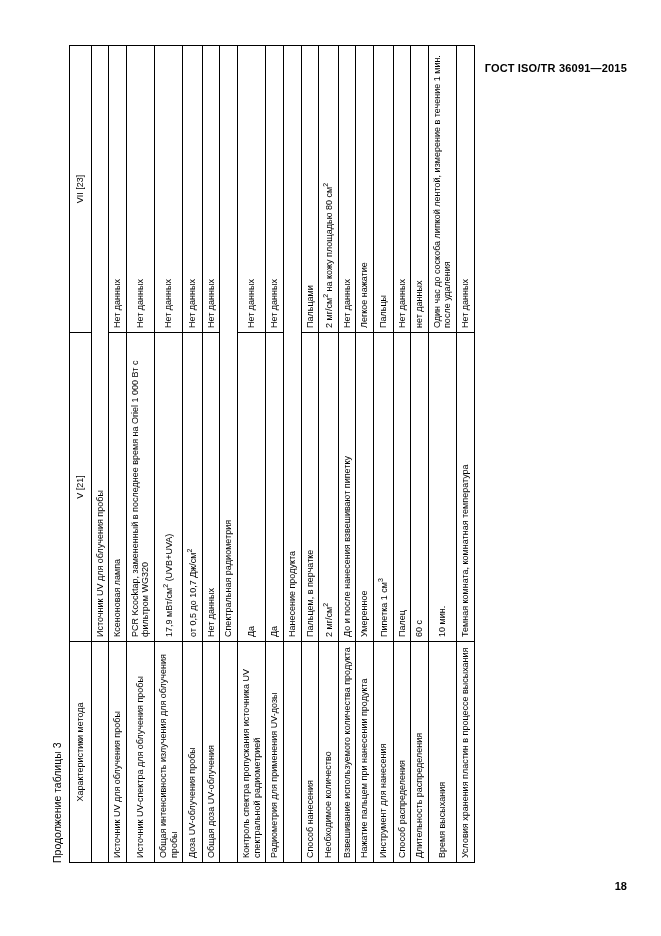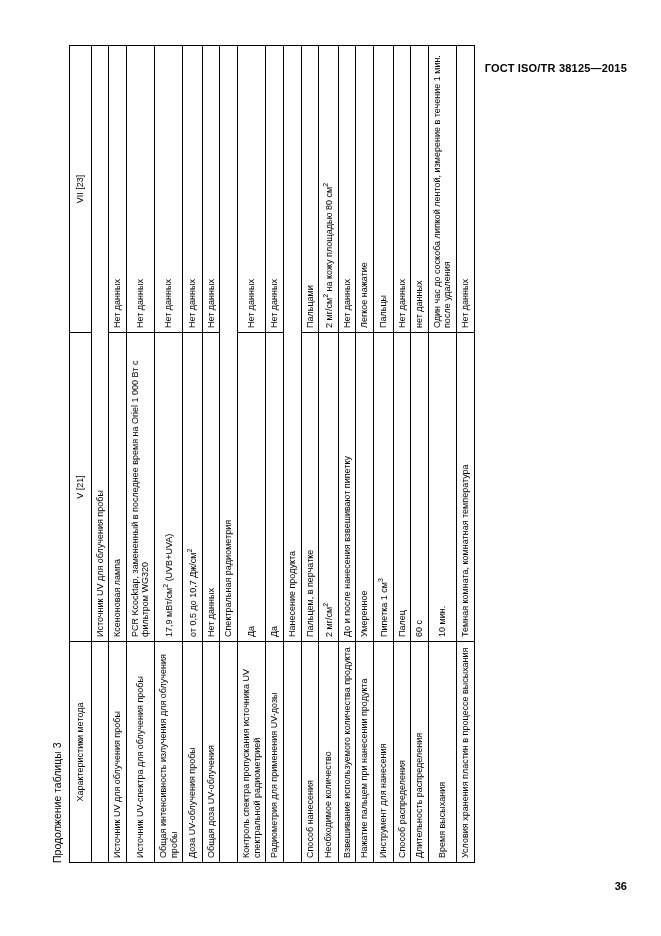--- a/index.html
+++ b/index.html
@@ -100,21 +100,21 @@
   }
 
   .sup {
     font-size: 7px;
     vertical-align: super;
   }
 </style>
 </head>
 <body>
 
-<div class="std-header">ГОСТ ISO/TR 38125—2015</div>
+<div class="std-header">ГОСТ ISO/TR 36091—2015</div>
 
 <div class="rot-wrap">
   <div class="rot-inner">
 
     <div class="caption">Продолжение таблицы 3</div>
 
     <table class="main">
       <thead>
         <tr>
           <th class="hdr c1">Характеристики метода</th>
@@ -219,13 +219,13 @@
           <td class="c1">Условия хранения пластин в процессе высыхания</td>
           <td class="c2">Темная комната, комнатная температура</td>
           <td class="c3">Нет данных</td>
         </tr>
       </tbody>
     </table>
 
   </div>
 </div>
 
-<div class="page-number">36</div>
+<div class="page-number">18</div>
 
 </body></html>

